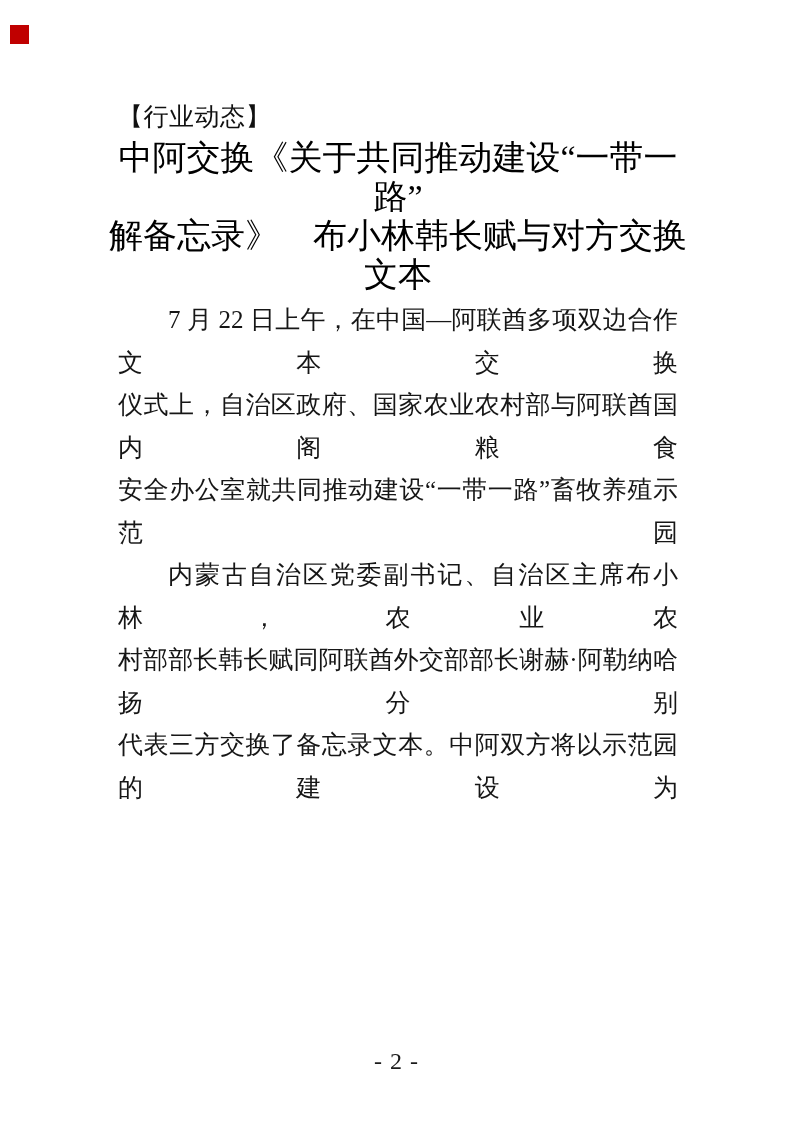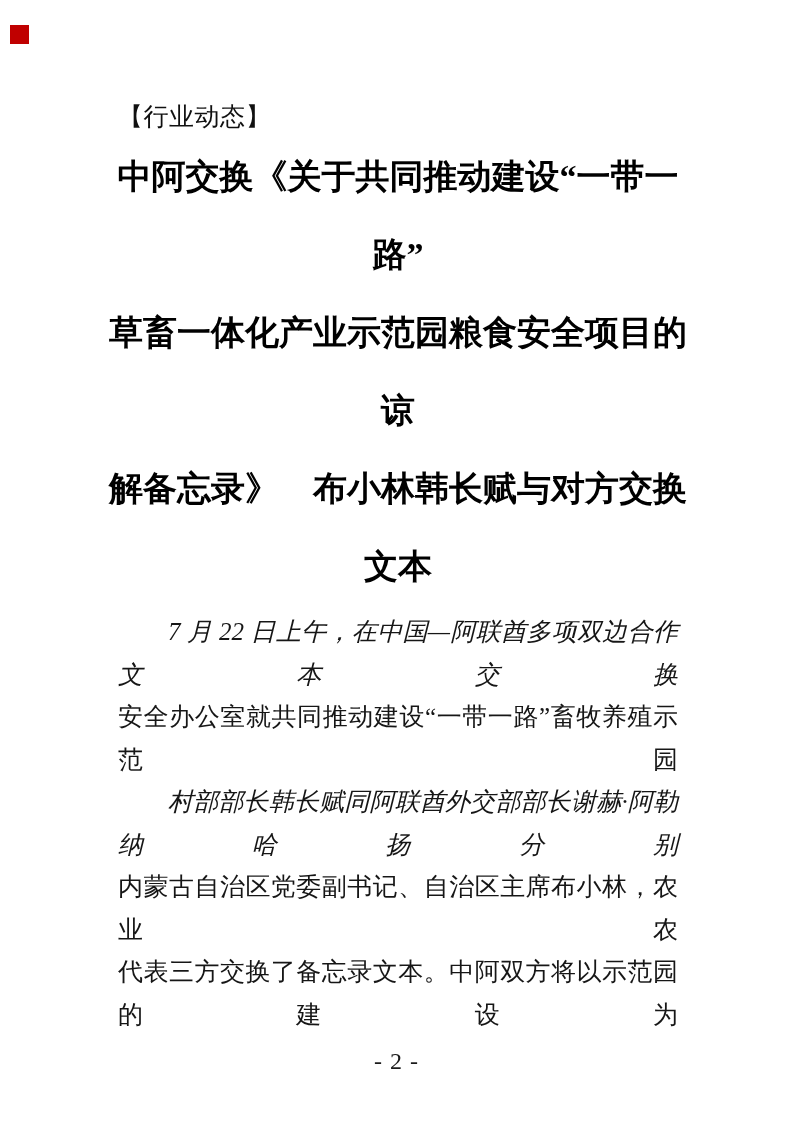--- a/index.html
+++ b/index.html
@@ -30,38 +30,38 @@
     margin-top: 100px;
     font-family: "Liberation Sans", "DejaVu Sans", sans-serif;
     font-size: 25px;
     line-height: 32px;
     letter-spacing: 0.5px;
     color: #101010;
   }
   .doc-title {
     margin: 6px -22px 0 -22px;
     font-size: 34px;
-    font-weight: bold;
-    line-height: 78px;
+    font-weight: normal;
+    line-height: 39px;
     text-align: center;
     color: #000000;
     font-family: "Liberation Serif", "DejaVu Serif", serif;
   }
   .doc-title .title-line { text-align: center; }
   .body-text {
     margin-top: 5px;
     font-size: 25px;
     line-height: 42.5px;
     color: #161616;
   }
   .para .body-line {
     text-align: justify;
     text-align-last: justify;
   }
-  .para .body-line:first-child { text-indent: 2em; font-style: italic; }
+  .para .body-line:first-child { text-indent: 2em; }
   .para .body-line.last { text-align-last: left; }
   .footer {
     position: absolute;
     left: 0; top: 1046px;
     width: 793px;
     text-align: center;
     font-size: 24px;
     line-height: 30px;
     color: #1a1a1a;
     letter-spacing: 1px;
@@ -73,32 +73,32 @@
 <div class="page">
 
   <div class="corner-mark" style="background: rgb(192, 0, 0);"></div>
 
   <div class="content">
 
     <div class="section-header">【行业动态】</div>
 
     <h1 class="doc-title">
         <div class="title-line">中阿交换《关于共同推动建设“一带一路”</div>
-        <div class="title-line">草畜一体化产业示范园粮食安全项目的谅</div>
         <div class="title-line last">解备忘录》　布小林韩长赋与对方交换文本</div>
       </h1>
 
     <div class="body-text">
       <div class="para">
           <div class="body-line">7 月 22 日上午，在中国—阿联酋多项双边合作文本交换</div>
+          <div class="body-line">仪式上，自治区政府、国家农业农村部与阿联酋国内阁粮食</div>
           <div class="body-line">安全办公室就共同推动建设“一带一路”畜牧养殖示范园</div>
         </div>
       <div class="para">
+          <div class="body-line">内蒙古自治区党委副书记、自治区主席布小林，农业农</div>
           <div class="body-line">村部部长韩长赋同阿联酋外交部部长谢赫·阿勒纳哈扬分别</div>
-          <div class="body-line">内蒙古自治区党委副书记、自治区主席布小林，农业农</div>
           <div class="body-line">代表三方交换了备忘录文本。中阿双方将以示范园的建设为</div>
         </div>
     </div>
 
   </div>
 
   <div class="footer">- 2 -</div>
 
 </div>
 

